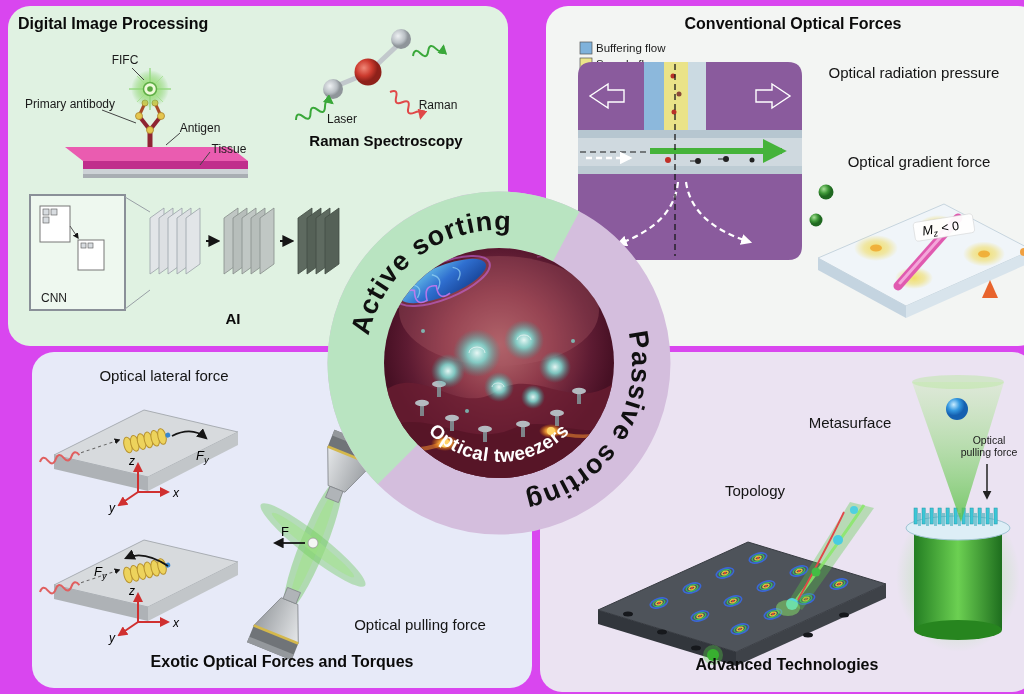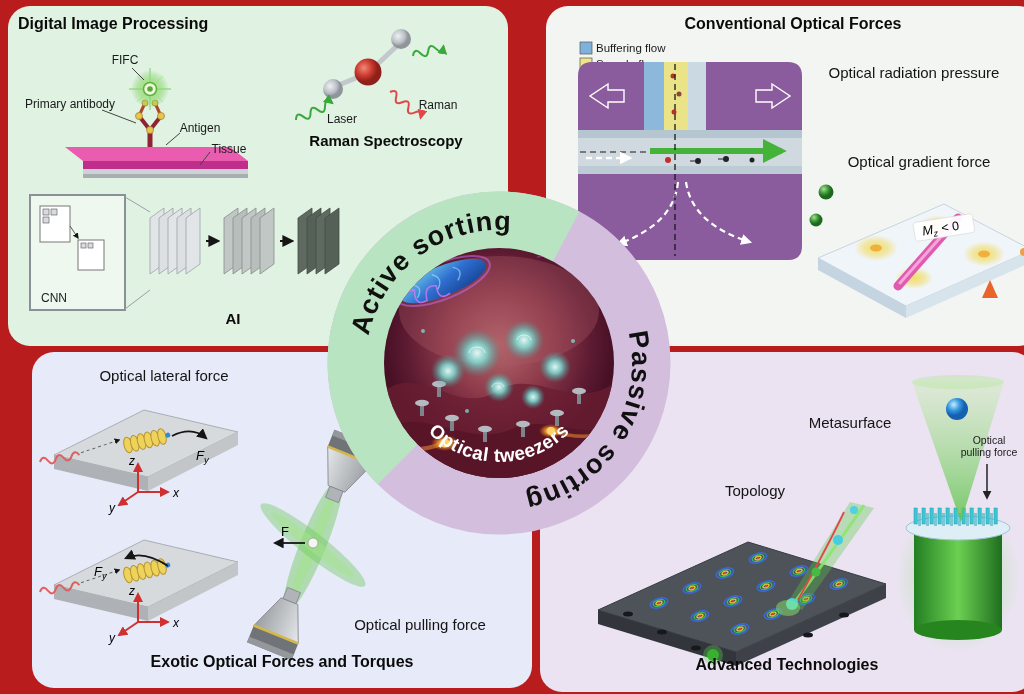--- a/index.html
+++ b/index.html
@@ -1,16 +1,16 @@
 <!DOCTYPE html>
 <html><head>
 <meta charset="utf-8">
 <style>
   html,body { margin:0; padding:0; background:#ffffff; }
-  .canvas { position:relative; width:1024px; height:694px; background:#b91c1c; overflow:hidden;
+  .canvas { position:relative; width:1024px; height:694px; background:#d946ef; overflow:hidden;
             font-family:"Liberation Sans", sans-serif; }
   .panel { position:absolute; border-radius:22px; }
   .p-tl { left:8px;   top:6px;   width:500px; height:340px; background:#e0f2e2; }
   .p-tr { left:546px; top:6px;   width:494px; height:340px; background:#f3f5f3; }
   .p-bl { left:8px;   top:352px; width:500px; height:336px; background:#e7eaf8;margin-left:24px; }
   .p-br { left:540px; top:352px; width:494px; height:340px; background:#ebe3f2; }
   .panel svg { position:absolute; inset:0; display:block; }
   .center-wrap { position:absolute; left:327px; top:191px; width:344px; height:344px; z-index:5; }
   svg text { font-family:"Liberation Sans", sans-serif; }
   .panel-title { font-size:16px; font-weight:700; fill:#0b0b0b; }

